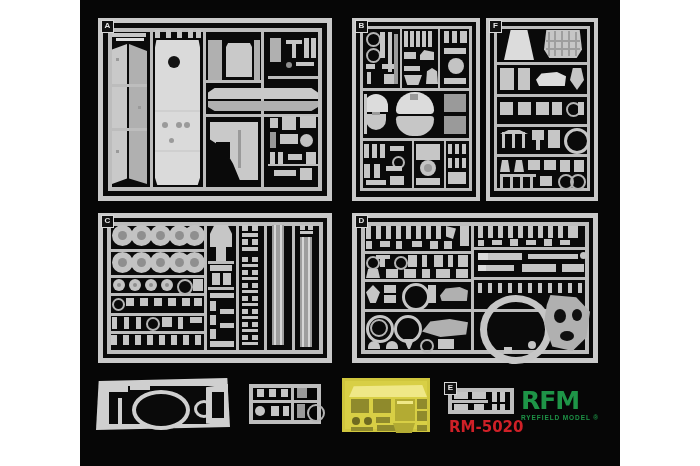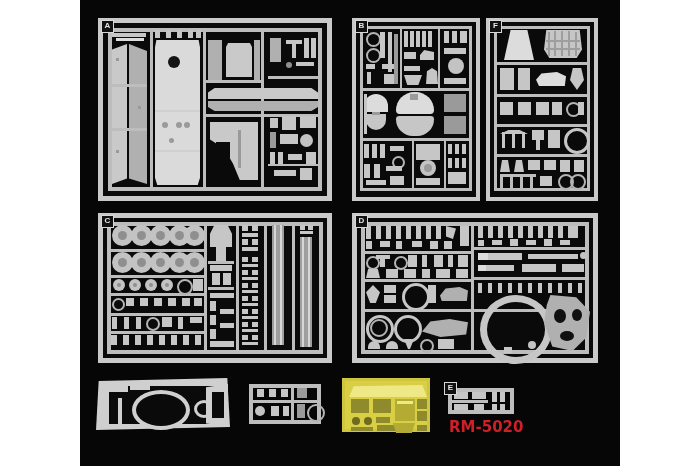--- a/index.html
+++ b/index.html
@@ -677,16 +677,20 @@
     <div class="pt" style="left:10px;top:10px;width:14px;height:7px;"></div>
     <div class="pt" style="left:28px;top:10px;width:14px;height:7px;"></div>
     <div class="pt" style="left:48px;top:10px;width:5px;height:10px;"></div>
     <div class="pt" style="left:56px;top:10px;width:5px;height:10px;"></div>
     <div class="pt" style="left:10px;top:22px;width:14px;height:6px;"></div>
     <div class="pt" style="left:30px;top:22px;width:10px;height:6px;"></div>
     <div class="pt" style="left:48px;top:22px;width:5px;height:6px;"></div>
     <div class="pt" style="left:56px;top:22px;width:5px;height:6px;"></div>
   </div>
 
+  <div id="rfm-logo">
+    <div id="rfm-mark">RFM</div>
+    <div id="rfm-sub">RYEFIELD MODEL ®</div>
+  </div>
 
   <div id="kit-code">RM-5020</div>
 
 </div>
 
 </body></html>

